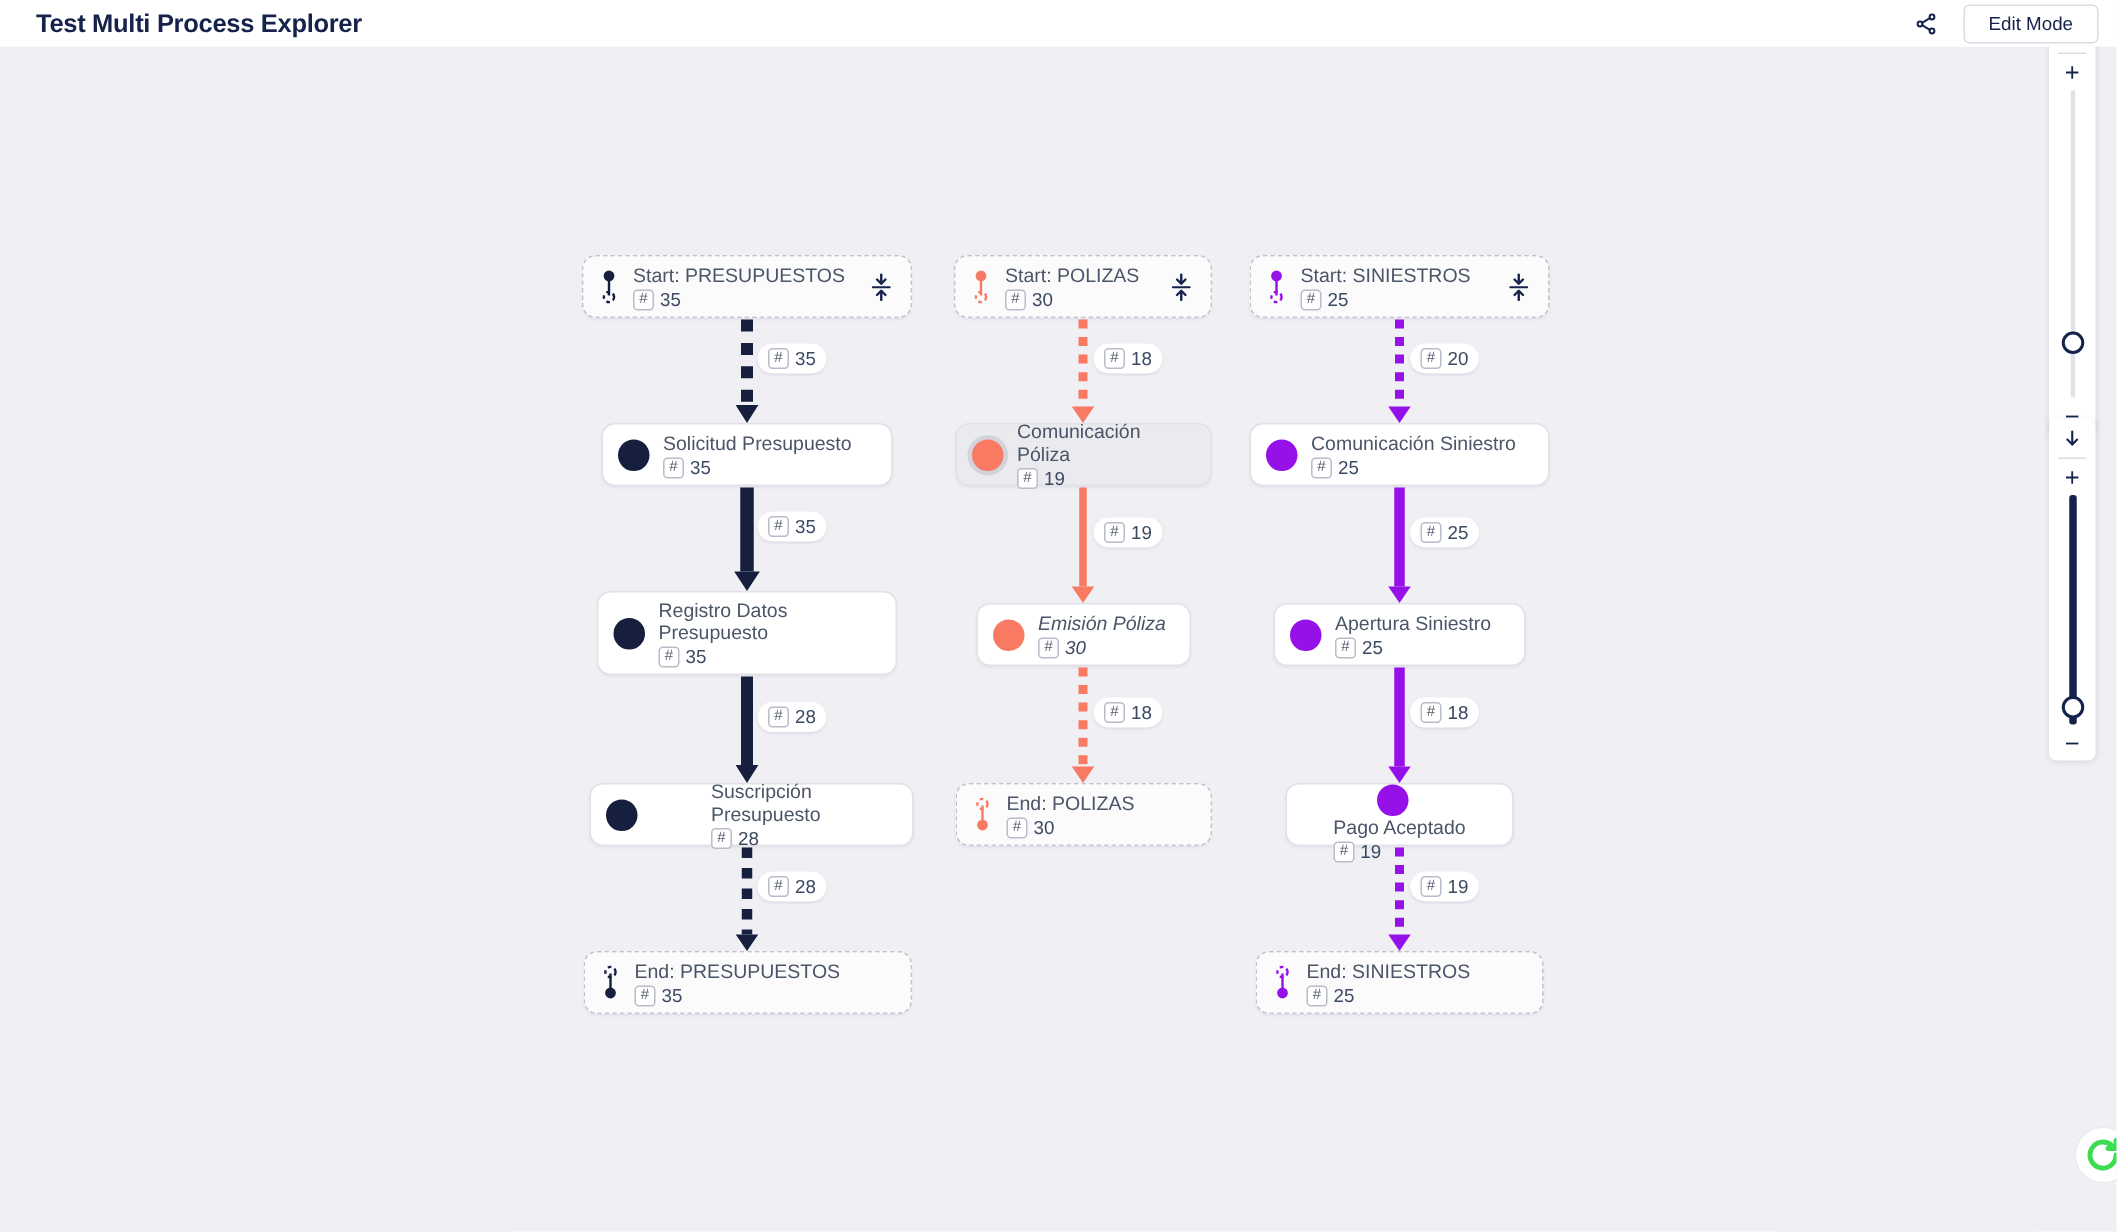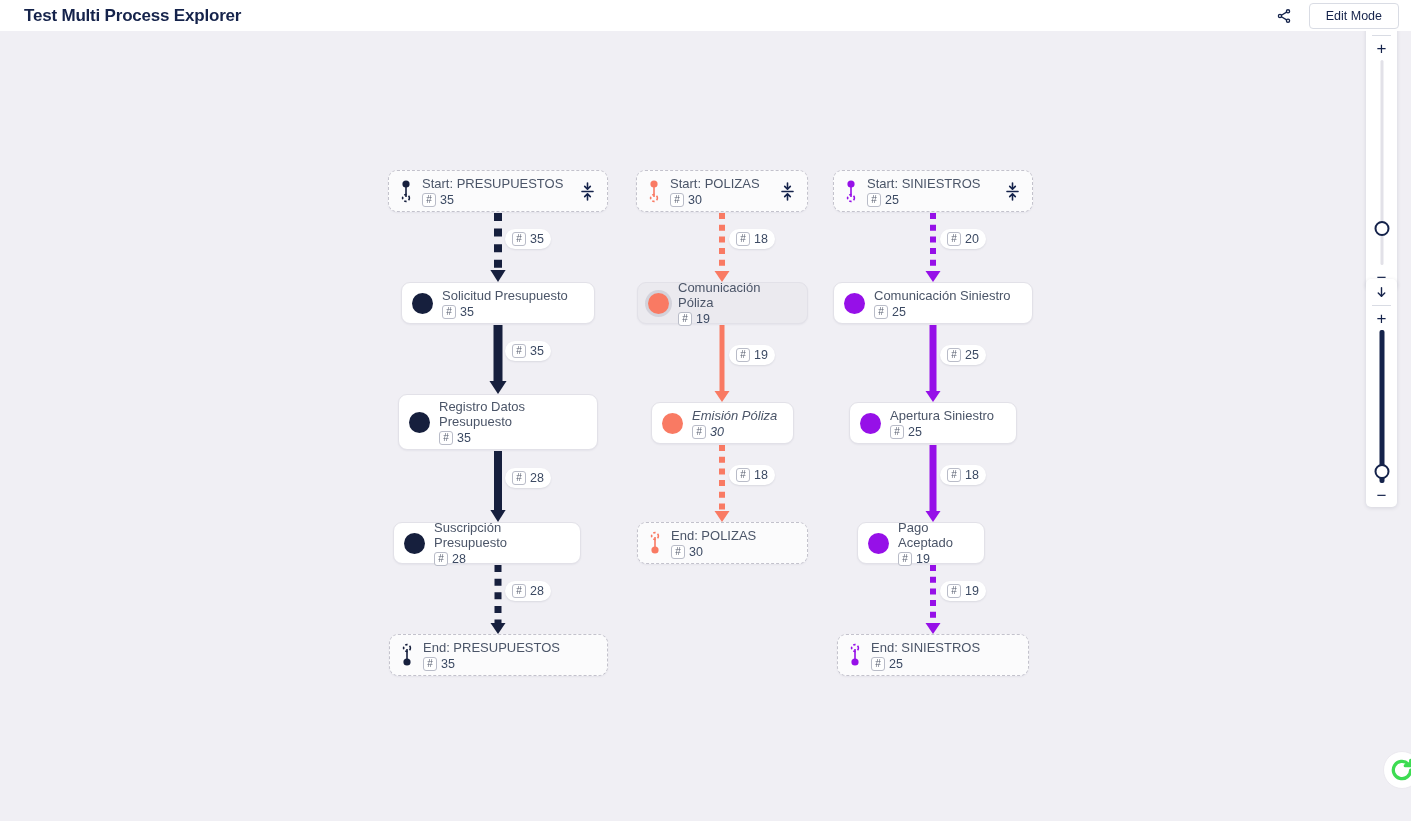--- a/index.html
+++ b/index.html
@@ -337,21 +337,21 @@
         <div class="node-dot" style="background: rgb(22, 31, 61);"></div>
         <div class="node-body">
           <div class="node-label">Registro Datos
 Presupuesto</div>
           <div class="count-badge">
             <span class="hash-box">#</span>
             <span>35</span>
           </div>
         </div>
       </div>
-      <div class="node" style="left: 393px; top: 491px; width: 188px; height: 42px;">
+      <div class="node" style="left: 393px; top: 491px; width: 216px; height: 42px; gap: 40px;">
         <div class="node-dot" style="background: rgb(22, 31, 61);"></div>
         <div class="node-body">
           <div class="node-label">Suscripción Presupuesto</div>
           <div class="count-badge">
             <span class="hash-box">#</span>
             <span>28</span>
           </div>
         </div>
       </div>
       <div class="node terminal" style="left: 389px; top: 603px; width: 219px; height: 42px;">
@@ -539,21 +539,21 @@
       <div class="node" style="left: 849px; top: 371px; width: 168px; height: 42px;">
         <div class="node-dot" style="background: rgb(150, 16, 232);"></div>
         <div class="node-body">
           <div class="node-label">Apertura Siniestro</div>
           <div class="count-badge">
             <span class="hash-box">#</span>
             <span>25</span>
           </div>
         </div>
       </div>
-      <div class="node" style="left: 857px; top: 491px; width: 128px; height: 42px;">
+      <div class="node" style="left: 857px; top: 491px; width: 152px; height: 42px; flex-direction: column;">
         <div class="node-dot" style="background: rgb(150, 16, 232);"></div>
         <div class="node-body">
           <div class="node-label">Pago Aceptado</div>
           <div class="count-badge">
             <span class="hash-box">#</span>
             <span>19</span>
           </div>
         </div>
       </div>
       <div class="node terminal" style="left: 837px; top: 603px; width: 192px; height: 42px;">

